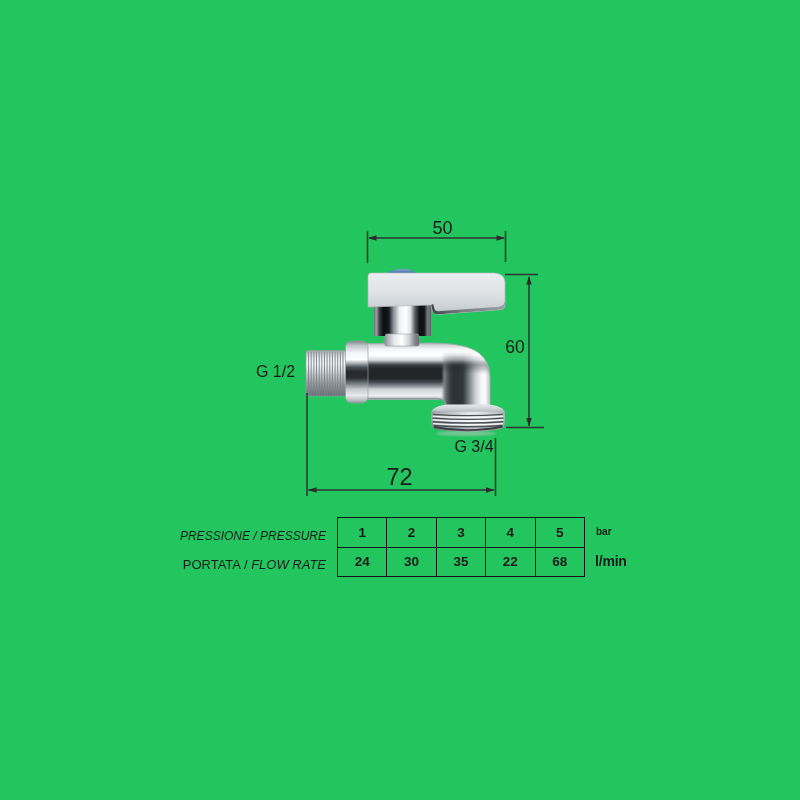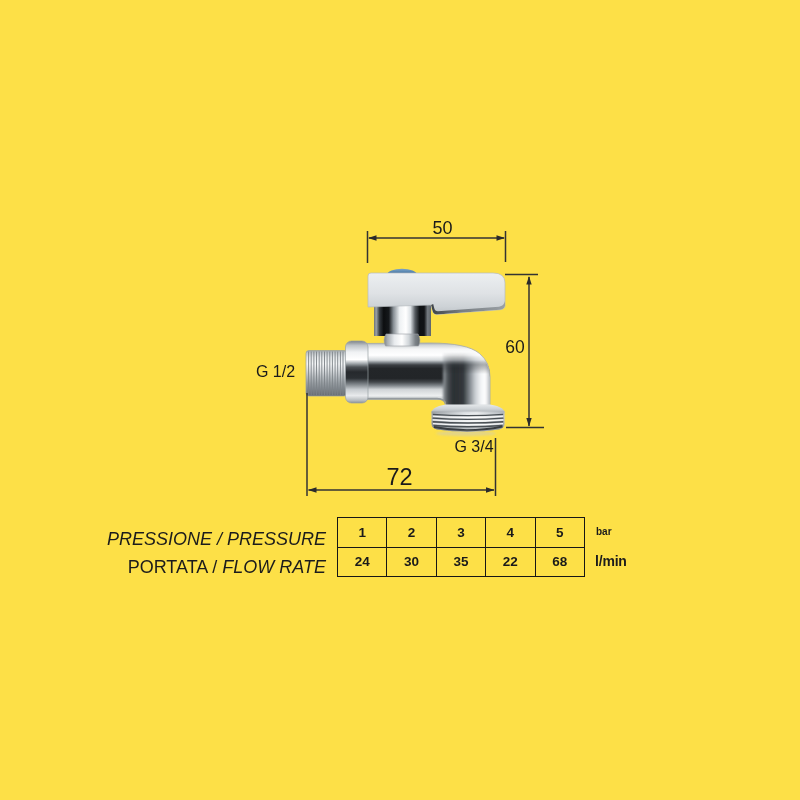--- a/index.html
+++ b/index.html
@@ -5,21 +5,21 @@
   html,body{margin:0;padding:0;background:#ffffff;width:800px;height:800px;overflow:hidden;}
   body{font-family:"Liberation Sans", sans-serif;-webkit-font-smoothing:antialiased;}
   .abs{position:absolute;}
   #tbl{position:absolute;left:337px;top:517px;border-collapse:collapse;table-layout:fixed;}
   #tbl tr.r2 td{height:27.6px;text-align:center;}
   #tbl td{border:1.8px solid #161616;width:48.4px;height:29px;text-align:center;vertical-align:middle;
           font-weight:bold;font-size:13.5px;color:#1a1a1a;padding:0;}
 </style>
 </head>
 <body>
-<div style="position:relative;width:800px;height:800px;background:#fde047;">
+<div style="position:relative;width:800px;height:800px;background:#22c55e;">
 
 <svg width="800" height="800" viewBox="0 0 800 800" style="position:absolute;left:0;top:0;">
   <defs>
     <linearGradient id="handleG" x1="0" y1="273" x2="0" y2="318" gradientUnits="userSpaceOnUse">
       <stop offset="0" stop-color="#eceff1"></stop>
       <stop offset="0.45" stop-color="#dfe2e5"></stop>
       <stop offset="0.75" stop-color="#cdd2d6"></stop>
       <stop offset="1" stop-color="#b4b9be"></stop>
     </linearGradient>
     <linearGradient id="underG" x1="433" y1="0" x2="505" y2="0" gradientUnits="userSpaceOnUse">
@@ -268,21 +268,21 @@
   <tr class="r2">
           <td>24</td>
           <td>30</td>
           <td>35</td>
           <td>22</td>
           <td>68</td>
         </tr>
 </tbody>
     </table>
 
-<div class="abs" style="left:0;top:528.5px;width:326px;text-align:right;font-size:18px;font-style:italic;color:#1c1c1c;">PRESSIONE / PRESSURE</div>
-
-<div class="abs" style="left:0;top:557px;width:326px;text-align:right;font-size:18px;color:#1c1c1c;">PORTATA / <i>FLOW RATE</i></div>
+<div class="abs" style="left:0;top:528.5px;width:326px;text-align:right;font-size:12px;font-style:italic;color:#1c1c1c;">PRESSIONE / PRESSURE</div>
+
+<div class="abs" style="left:0;top:557px;width:326px;text-align:right;font-size:13px;color:#1c1c1c;">PORTATA / <i>FLOW RATE</i></div>
 
 <div class="abs" style="left:596px;top:526px;font-size:10px;font-weight:bold;color:#1c1c1c;">bar</div>
 
 <div class="abs" style="left:595px;top:552.5px;font-size:14px;font-weight:bold;letter-spacing:-0.2px;color:#1c1c1c;">l/min</div>
 
 </div>
 
 </body></html>

